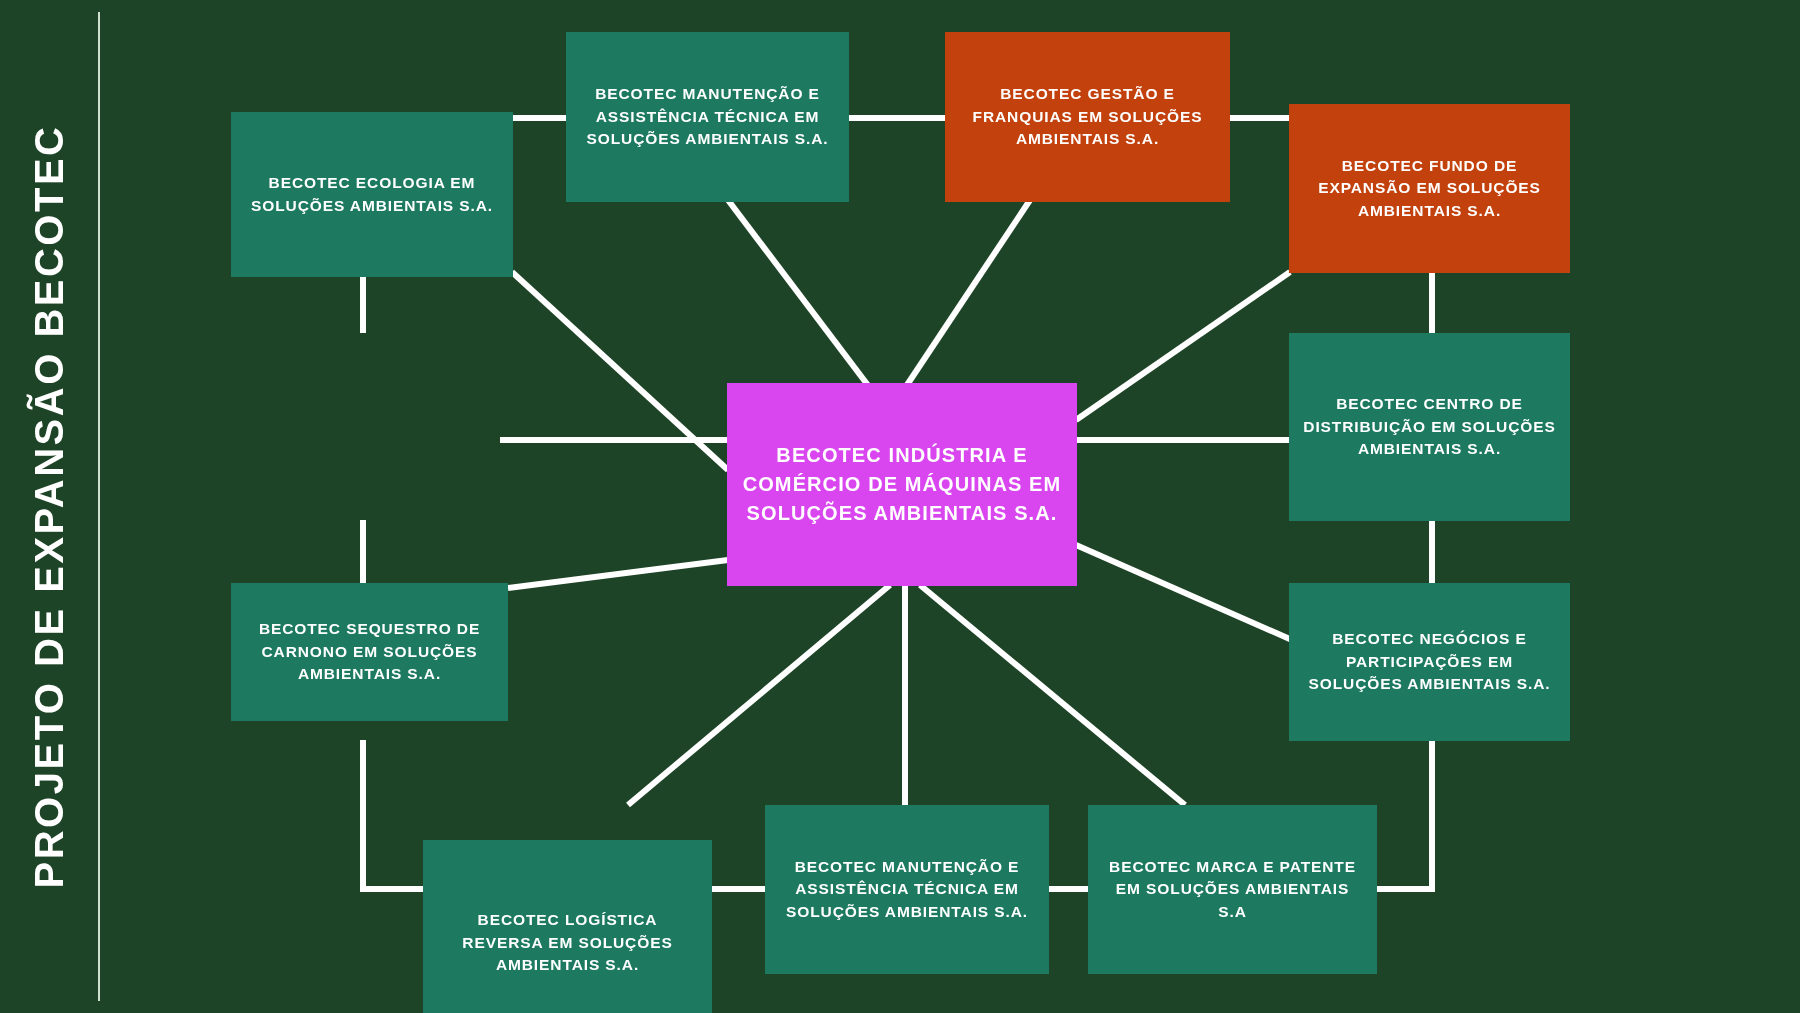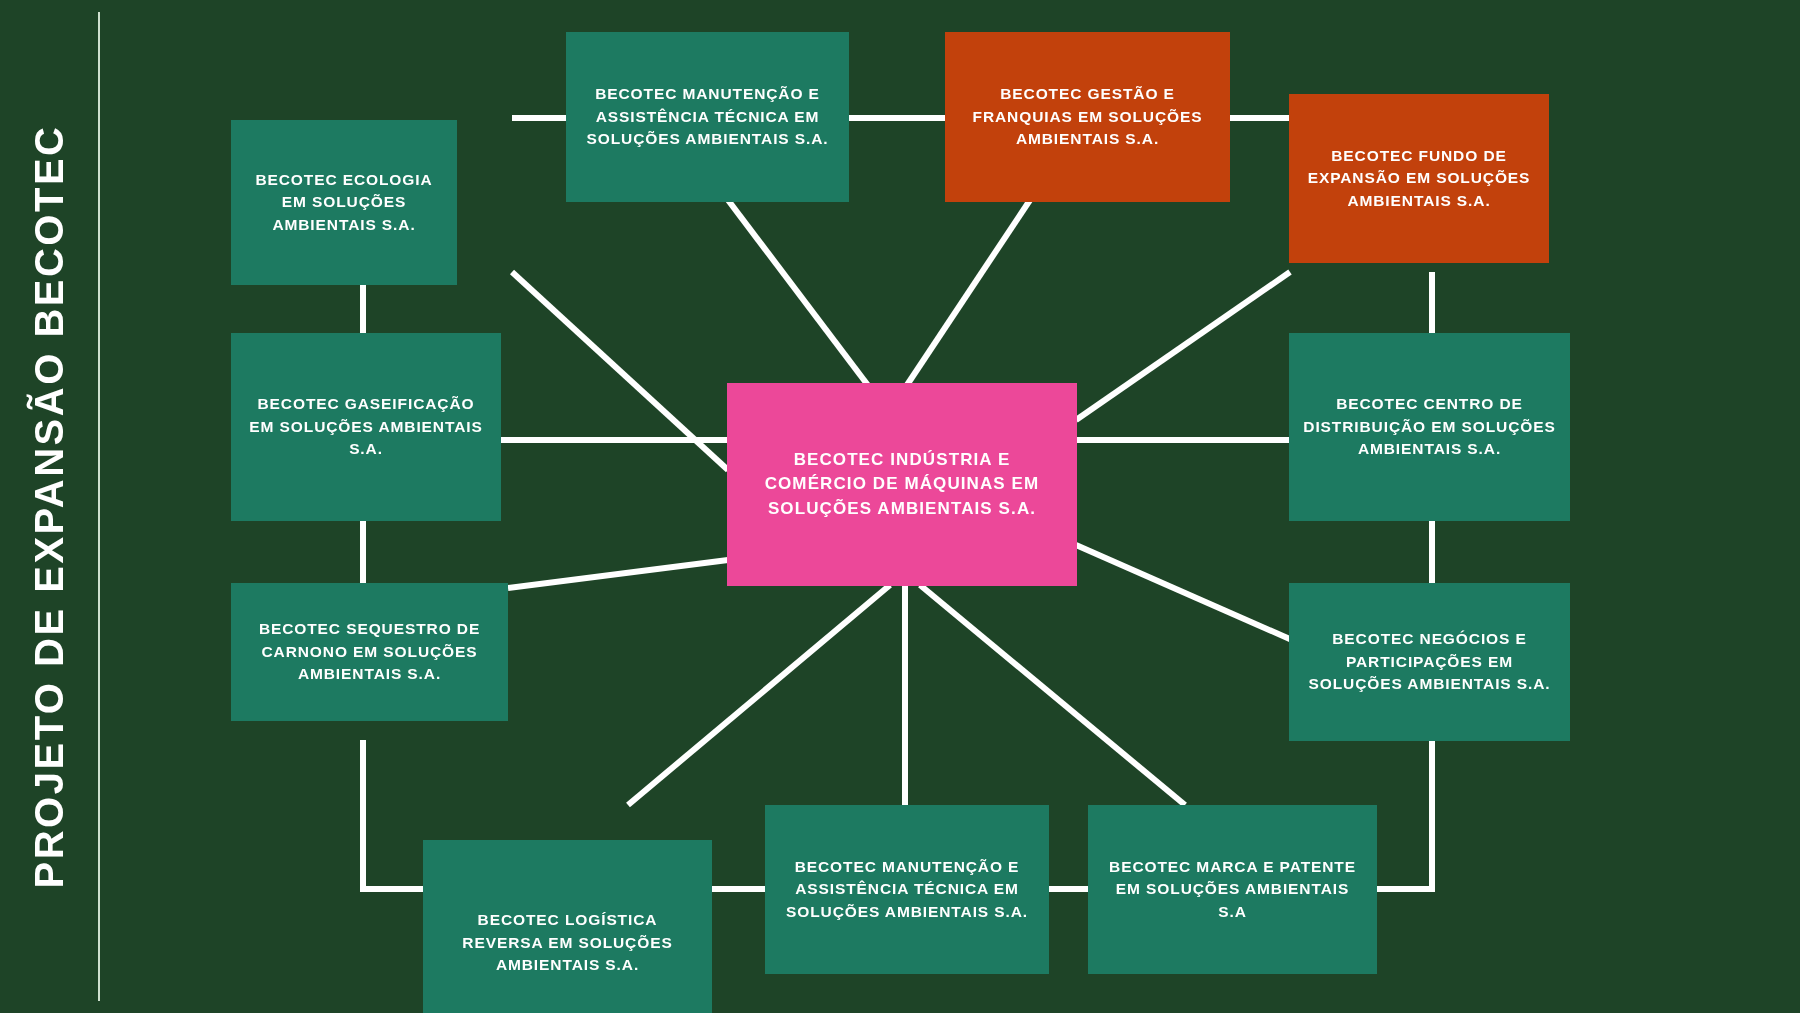--- a/index.html
+++ b/index.html
@@ -47,21 +47,21 @@
     font-size:15.5px;
     font-weight:bold;
     line-height:1.45;
     letter-spacing:0.9px;
     text-transform:uppercase;
     padding:16px 14px;
     z-index:3;
   }
   .node.teal  { background:#1d7a61; }
   .node.lime  { background:#c2410c; }
-  .node.hub   { background:#ec4899; font-size:17px; letter-spacing:1.1px; }
+  .node.hub   { background:#d946ef; font-size:20px; letter-spacing:1.1px; }
 </style>
 </head>
 <body>
 
 <div id="stage">
 
   <div id="title-rail">
     <div class="rail-line"></div>
     <div id="title-text">PROJETO DE EXPANSÃO BECOTEC</div>
   </div>
@@ -93,39 +93,36 @@
       <line x1="1432" y1="272" x2="1432" y2="333"></line>
       <line x1="1432" y1="520" x2="1432" y2="583"></line>
       <line x1="1432" y1="740" x2="1432" y2="889"></line>
       <line x1="1376" y1="889" x2="1435" y2="889"></line>
 
       <line x1="712" y1="889" x2="766" y2="889"></line>
       <line x1="1048" y1="889" x2="1088" y2="889"></line>
     </g>
   </svg>
 
-  <div class="node teal" style="left:231px; top:120px; width:226px; height:165px;">
+  <div class="node teal" style="left:231px; top:112px; width:282px; height:165px;">
     <span>BECOTEC ECOLOGIA EM SOLUÇÕES AMBIENTAIS S.A.</span>
   </div>
 
   <div class="node teal" style="left:566px; top:32px; width:283px; height:170px;">
     <span>BECOTEC MANUTENÇÃO E ASSISTÊNCIA TÉCNICA EM SOLUÇÕES AMBIENTAIS S.A.</span>
   </div>
 
   <div class="node lime" style="left:945px; top:32px; width:285px; height:170px;">
     <span>BECOTEC GESTÃO E FRANQUIAS EM SOLUÇÕES AMBIENTAIS S.A.</span>
   </div>
 
-  <div class="node lime" style="left:1289px; top:94px; width:260px; height:169px;">
+  <div class="node lime" style="left:1289px; top:104px; width:281px; height:169px;">
     <span>BECOTEC FUNDO DE EXPANSÃO EM SOLUÇÕES AMBIENTAIS S.A.</span>
   </div>
 
-  <div class="node teal" style="left:231px; top:333px; width:270px; height:188px;">
-    <span>BECOTEC GASEIFICAÇÃO EM SOLUÇÕES AMBIENTAIS S.A.</span>
-  </div>
 
   <div class="node teal" style="left:231px; top:583px; width:277px; height:138px;">
     <span>BECOTEC SEQUESTRO DE CARNONO EM SOLUÇÕES AMBIENTAIS S.A.</span>
   </div>
 
   <div class="node teal" style="left:1289px; top:583px; width:281px; height:158px;">
     <span>BECOTEC NEGÓCIOS E PARTICIPAÇÕES EM SOLUÇÕES AMBIENTAIS S.A.</span>
   </div>
 
   <div class="node teal" style="left:1289px; top:333px; width:281px; height:188px;">

